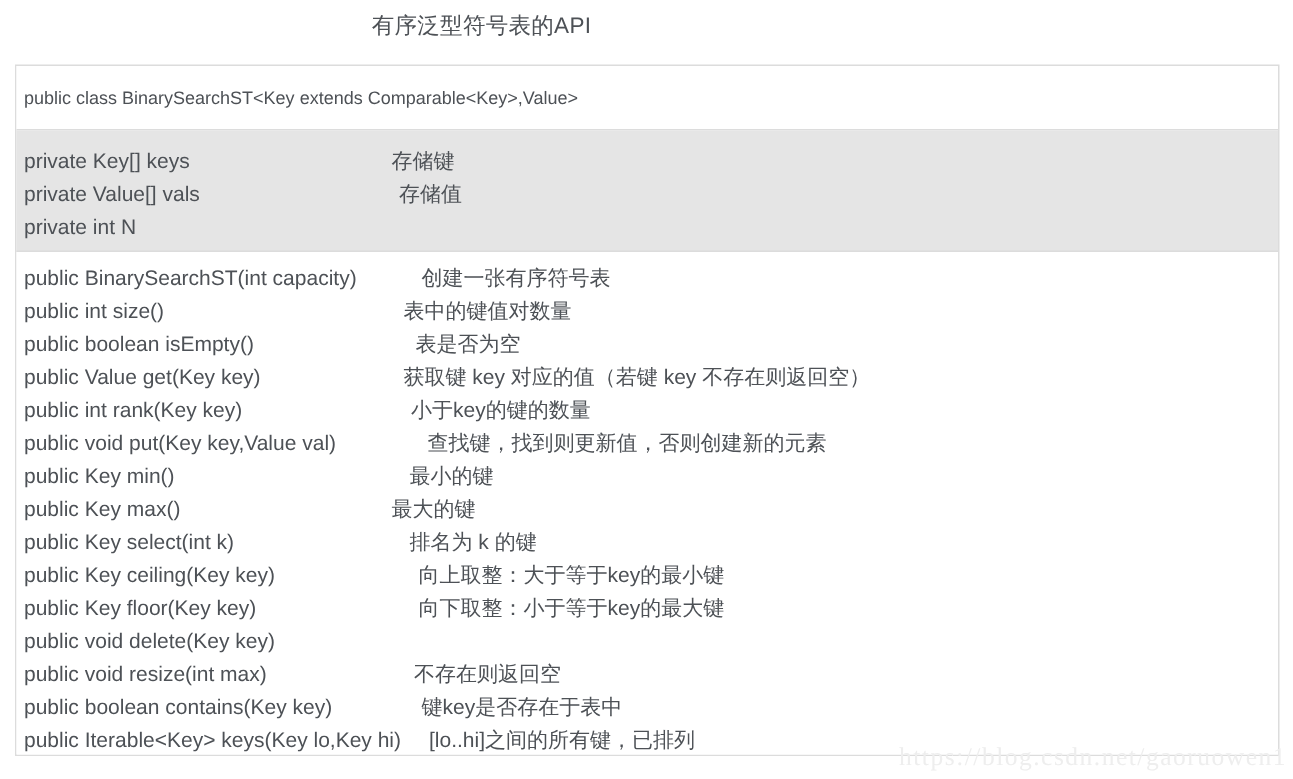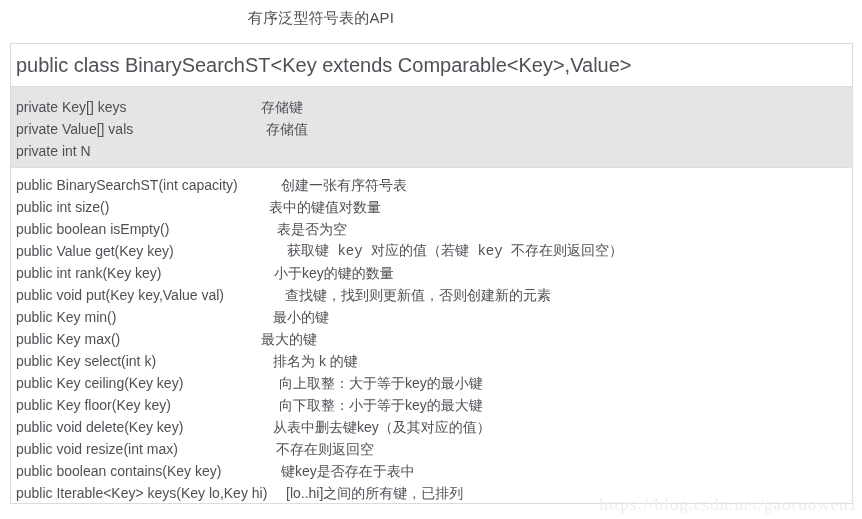--- a/index.html
+++ b/index.html
@@ -51,21 +51,21 @@
     height: 43px;
     border-bottom: 1px solid #dcdcdc;
     background: #ffffff;
     position: relative;
   }
 
   #class-decl {
     position: absolute;
     left: 5px;
     top: 12px;
-    font-size: 20px;
+    font-size: 12px;
     line-height: 19px;
     white-space: nowrap;
   }
 
   #fields-section {
     height: 81px;
     border-bottom: 1px solid #dcdcdc;
     background: #e5e5e5;
     position: relative;
   }
@@ -147,21 +147,21 @@
       <div class="row" style="top: 28px;">
         <span class="sig">public int size()</span>
         <span class="desc" style="left: 258px;">表中的键值对数量</span>
       </div>
       <div class="row" style="top: 50px;">
         <span class="sig">public boolean isEmpty()</span>
         <span class="desc" style="left: 266px;">表是否为空</span>
       </div>
       <div class="row" style="top: 72px;">
         <span class="sig">public Value get(Key key)</span>
-        <span class="desc" style="left: 276px; font-family: Liberation Mono, monospace;">获取键 key 对应的值（若键 key 不存在则返回空）</span>
+        <span class="desc" style="left: 258px;">获取键 key 对应的值（若键 key 不存在则返回空）</span>
       </div>
       <div class="row" style="top: 94px;">
         <span class="sig">public int rank(Key key)</span>
         <span class="desc" style="left: 263px;">小于key的键的数量</span>
       </div>
       <div class="row" style="top: 116px;">
         <span class="sig">public void put(Key key,Value val)</span>
         <span class="desc" style="left: 274px;">查找键，找到则更新值，否则创建新的元素</span>
       </div>
       <div class="row" style="top: 138px;">
@@ -179,21 +179,20 @@
       <div class="row" style="top: 204px; text-align: right;">
         <span class="sig">public Key ceiling(Key key)</span>
         <span class="desc" style="left: 268px;">向上取整：大于等于key的最小键</span>
       </div>
       <div class="row" style="top: 226px;">
         <span class="sig">public Key floor(Key key)</span>
         <span class="desc" style="left: 268px;">向下取整：小于等于key的最大键</span>
       </div>
       <div class="row" style="top: 248px;">
         <span class="sig">public void delete(Key key)</span>
-        <span class="desc" style="left: 262px;">从表中删去键key（及其对应的值）</span>
       </div>
       <div class="row" style="top: 270px;">
         <span class="sig">public void resize(int max)</span>
         <span class="desc" style="left: 265px;">不存在则返回空</span>
       </div>
       <div class="row" style="top: 292px;">
         <span class="sig">public boolean contains(Key key)</span>
         <span class="desc" style="left: 270px;">键key是否存在于表中</span>
       </div>
       <div class="row" style="top: 314px;">

